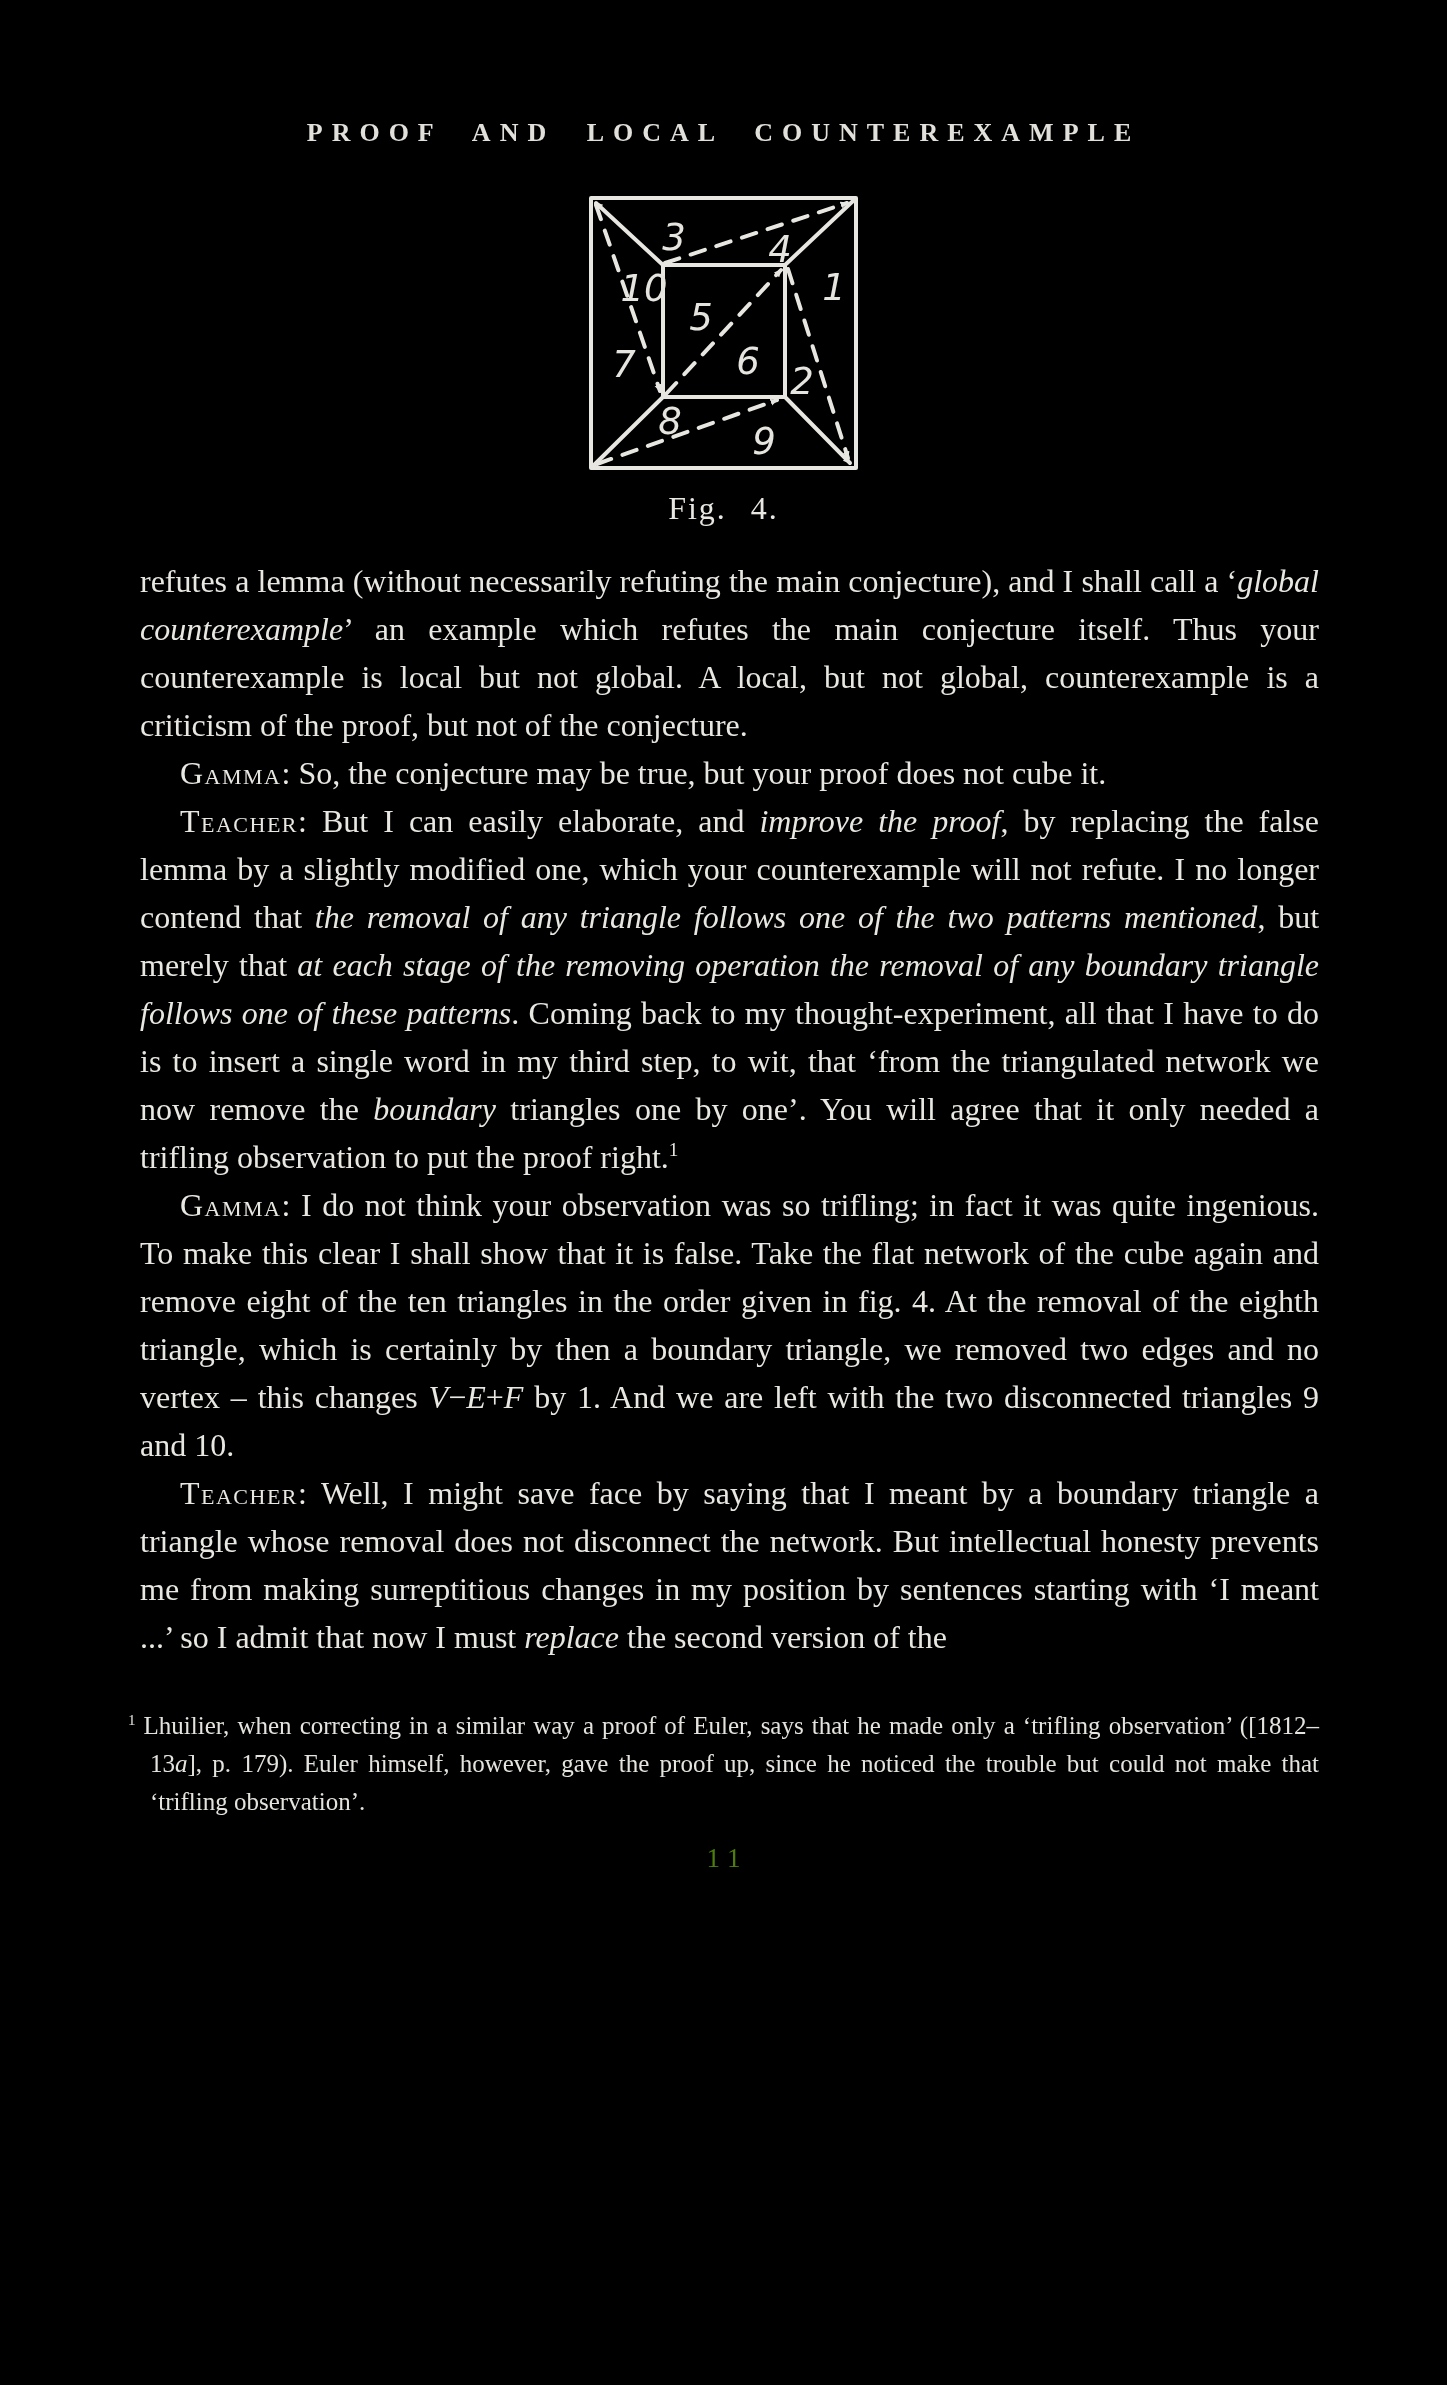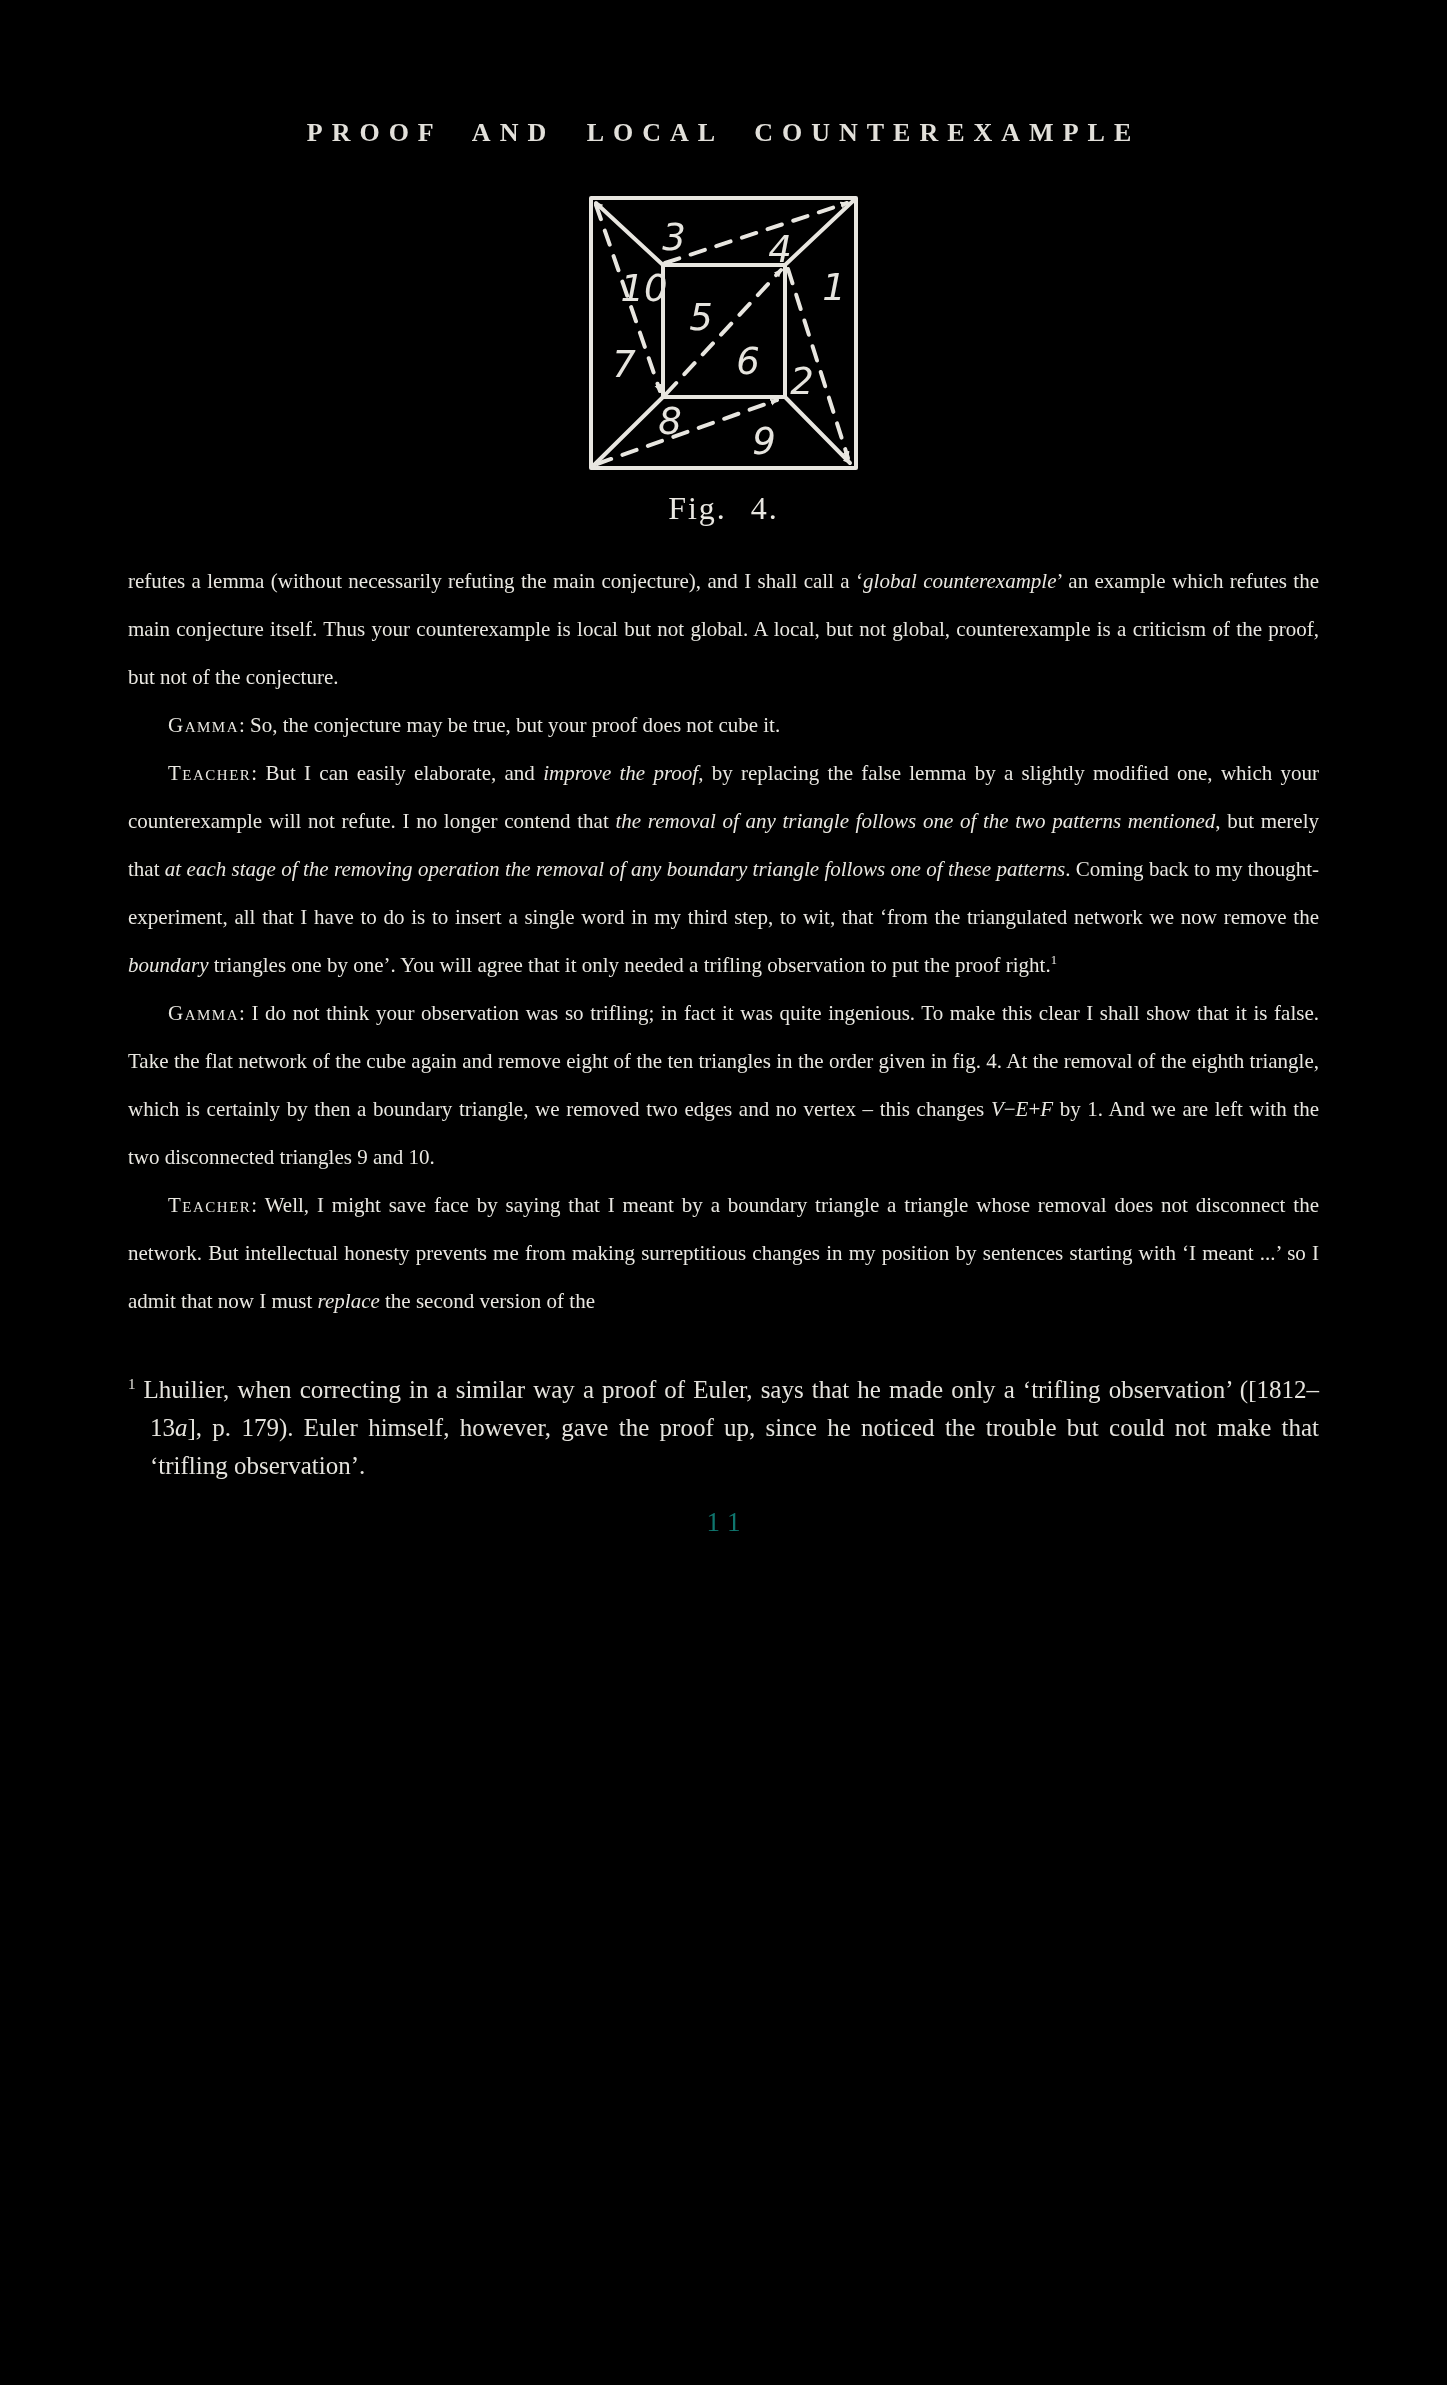--- a/index.html
+++ b/index.html
@@ -29,44 +29,45 @@
   .figure-block svg{display:inline-block;}
   .fig-caption{
     margin-top:14px;
     font-size:32px;
     letter-spacing:2px;
     word-spacing:14px;
     color:#e9e7e1;
   }
   .body-text{
     margin-top:30px;
-    font-size:21px;
+    font-size:32px;
     line-height:48px;
     text-align:justify;
+    margin-left:12px;
   }
   .body-text p{margin:0;}
   .body-text p.indent{text-indent:40px;}
   .it{font-style:italic;}
   .sc{font-variant:small-caps;letter-spacing:1.5px;}
   .sup{font-size:0.6em;vertical-align:super;line-height:0;}
   .footnote{
     margin-top:46px;
     font-size:25px;
     line-height:38px;
     text-align:justify;
     color:#e5e3dd;
   }
   .footnote p{margin:0;padding-left:22px;text-indent:-22px;}
   .page-number{
     margin-top:22px;
     text-align:center;
     font-size:27px;
     letter-spacing:8px;
     padding-left:8px; 
-    color:#0f766e;
+    color:#4d7c0f;
   }
   .fig-line{stroke:#e8e6e0;stroke-width:4;fill:none;stroke-linecap:round;stroke-linejoin:round;}
   .fig-dash{stroke-dasharray:15 12;}
   .fig-num{
     fill:#e6e4de;
     font-family:"DejaVu Sans", sans-serif;
     font-style:italic;
     font-size:37px;
   }
 </style>

